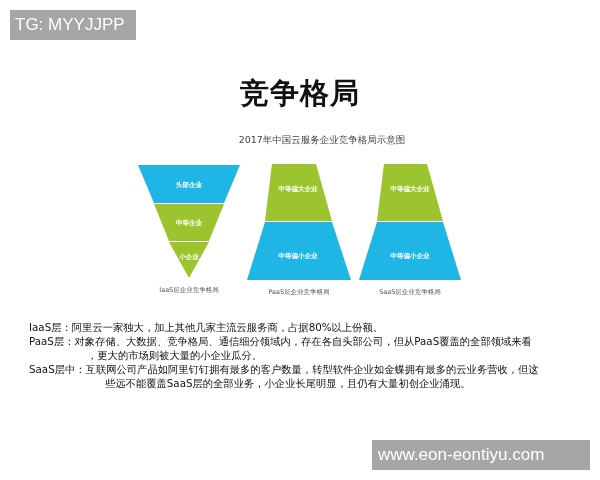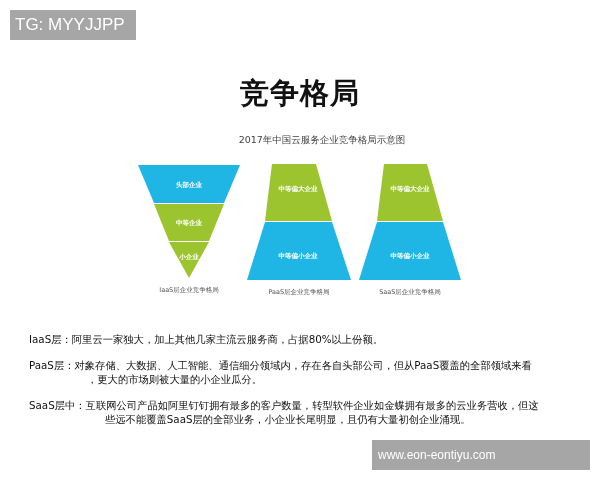--- a/index.html
+++ b/index.html
@@ -1,25 +1,25 @@
 <!DOCTYPE html>
 <html><head>
 <meta charset="utf-8">
 <style>
   html, body { margin:0; padding:0; }
   body { width:600px; height:480px; background:#ffffff; position:relative; overflow:hidden; font-family:"DejaVu Sans", sans-serif; }
   .wm-top { position:absolute; left:10px; top:10px; width:126px; height:30px; background:#a6a6a6; color:#fff; font-family:"Liberation Sans", sans-serif; font-size:17px; line-height:30px; padding-left:5px; box-sizing:border-box; }
-  .wm-bottom { position:absolute; left:372px; top:440px; width:218px; height:30px; background:#a6a6a6; color:#fff; font-family:"Liberation Sans", sans-serif; font-size:12px; line-height:30px; padding-left:6px; box-sizing:border-box; }
+  .wm-bottom { position:absolute; left:372px; top:440px; width:218px; height:30px; background:#a6a6a6; color:#fff; font-family:"Liberation Sans", sans-serif; font-size:17px; line-height:30px; padding-left:6px; box-sizing:border-box; }
   .title { position:absolute; left:0; width:600px; top:74px; text-align:center; font-size:29px; font-weight:bold; color:#111; letter-spacing:1px; }
   .subtitle { position:absolute; left:0; width:600px; top:134px; text-align:center; font-size:9.5px; color:#444;padding-left:22px; }
   svg.diagram { position:absolute; left:0; top:0; }
   .seg-label { font-size:6.5px; fill:#ffffff; font-weight:bold; font-family:"DejaVu Sans", sans-serif; }
   .cap { font-size:6.5px; fill:#555; font-family:"DejaVu Sans", sans-serif; }
   .desc { position:absolute; left:29px; top:320px; width:560px; font-size:10.3px; color:#111; line-height:14px; }
-  .row { display:flex;margin-top:12px; }
+  .row { display:flex; }
   .row .k { white-space:nowrap; }
   .indent { padding-left:58px; }
   .indent2 { padding-left:76px; }
 </style>
 </head>
 <body>
 
 <div class="wm-top">TG: MYYJJPP</div>
 
 <div class="title">竞争格局</div>
@@ -54,21 +54,21 @@
   </g>
 </svg>
 
 <div class="desc">
   <div class="row">
     <span class="k">IaaS层：</span>
     <span>阿里云一家独大，加上其他几家主流云服务商，占据80%以上份额。</span>
   </div>
   <div class="row">
     <span class="k">PaaS层：</span>
-    <span>对象存储、大数据、人工智能、通信细分领域内，存在各自头部公司，但从PaaS覆盖的全部领域来看</span>
+    <span>对象存储、大数据、竞争格局、通信细分领域内，存在各自头部公司，但从PaaS覆盖的全部领域来看</span>
   </div>
   <div class="indent">，更大的市场则被大量的小企业瓜分。</div>
   <div class="row">
     <span class="k">SaaS层中：</span>
     <span>互联网公司产品如阿里钉钉拥有最多的客户数量，转型软件企业如金蝶拥有最多的云业务营收，但这</span>
   </div>
   <div class="indent2">些远不能覆盖SaaS层的全部业务，小企业长尾明显，且仍有大量初创企业涌现。</div>
 </div>
 
 <div class="wm-bottom">www.eon-eontiyu.com</div>

